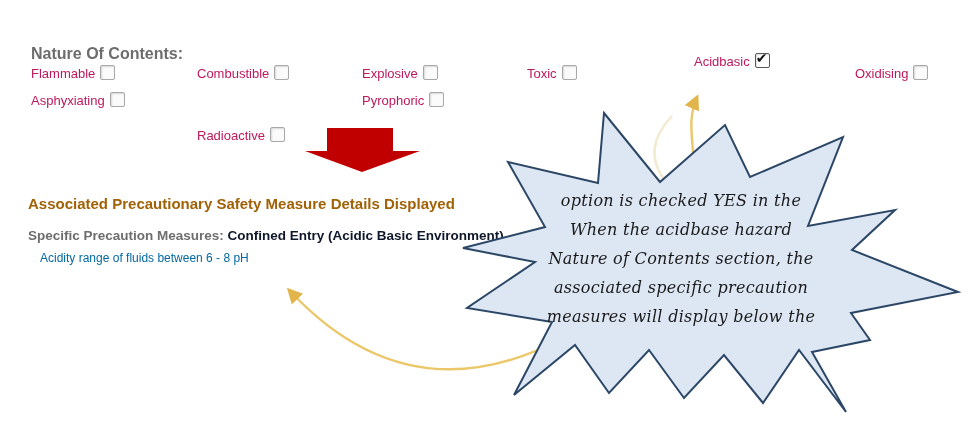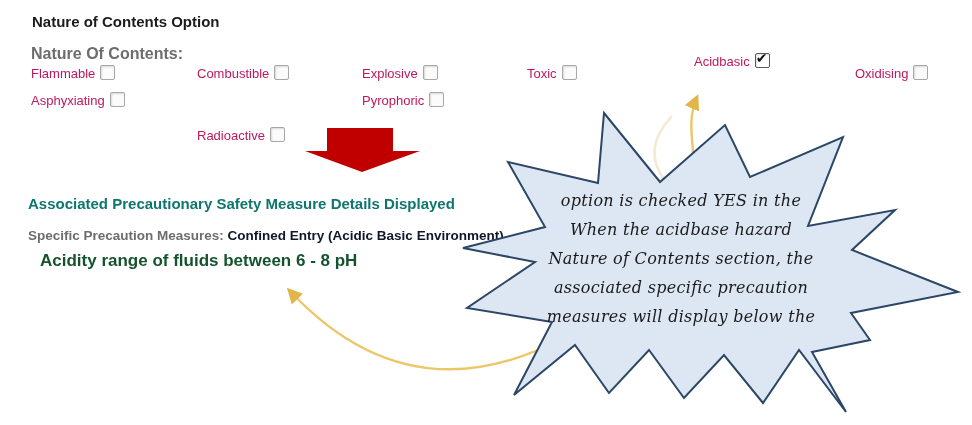--- a/index.html
+++ b/index.html
@@ -15,24 +15,24 @@
   .checkbox{
     position:relative;display:inline-block;width:13px;height:13px;
     border:1px solid #a8a8a8;border-radius:2px;background:#fbfbfb;
     box-shadow:inset 1px 1px 2px rgba(0,0,0,0.14);
     margin-left:5px;vertical-align:-2px;
   }
   .checkbox[data-checked="true"]{border-color:#595959;background:#ffffff;}
   .checkbox[data-checked="true"]::after{
     content:"\2714";position:absolute;left:0px;top:-4px;font-size:14px;color:#111;
   }
-  .result-heading{font-size:15px;font-weight:bold;color:#0f766e;}
+  .result-heading{font-size:15px;font-weight:bold;color:#a16207;}
   .specific-line{font-size:13.5px;font-weight:bold;color:#6d6d6d;white-space:nowrap;}
   .specific-value{color:#0f172a;}
-  .detail-text{font-size:17px;color:#14532d;font-weight:bold;}
+  .detail-text{font-size:12px;color:#0369a1;}
   .callout-text{
     position:absolute;left:481px;top:186px;width:400px;text-align:center;z-index:5;
     font-family:"DejaVu Serif",serif;font-style:italic;
     font-size:16px;line-height:29px;color:#1a1a1a;letter-spacing:0.3px;
   }
   svg{display:block;}
   .layer-arcs{position:absolute;left:0;top:0;z-index:1;}
   .layer-burst{position:absolute;left:455px;top:110px;z-index:4;}
   .layer-redarrow{position:absolute;left:305px;top:127px;z-index:2;}
   .content{z-index:2;}
@@ -46,21 +46,20 @@
     <defs>
       <marker id="ah" viewBox="0 0 10 10" refX="8" refY="5" markerWidth="6.5" markerHeight="6.5" orient="auto">
         <path d="M0,0 L10,5 L0,10 z" fill="#e2b54a"></path>
       </marker>
     </defs>
     <path d="M 672,116 Q 640,150 666,182" fill="none" stroke="#f3ead2" stroke-width="2.5"></path>
     <path d="M 676,182 C 710,170 680,135 697,97" fill="none" stroke-width="2.4" marker-end="url(#ah)" stroke="#ecc76a"></path>
     <path d="M 565,337 Q 410,420 289,290" fill="none" stroke-width="2.4" marker-end="url(#ah)" stroke="#ecc76a"></path>
   </svg>
 
-  <div class="abs content page-title" style="left:32px;top:13px;">Nature of Contents Option</div>
 
   <div class="abs content section-label" style="left:31px;top:45px;">Nature Of Contents:</div>
 
   <div class="opt-cell content" style="left:31px;top:64px;">
     <span class="opt-label">Flammable</span><span class="checkbox" data-checked="false"></span>
   </div>
   <div class="opt-cell content" style="left:197px;top:64px;">
     <span class="opt-label">Combustible</span><span class="checkbox" data-checked="false"></span>
   </div>
   <div class="opt-cell content" style="left:362px;top:64px;">

